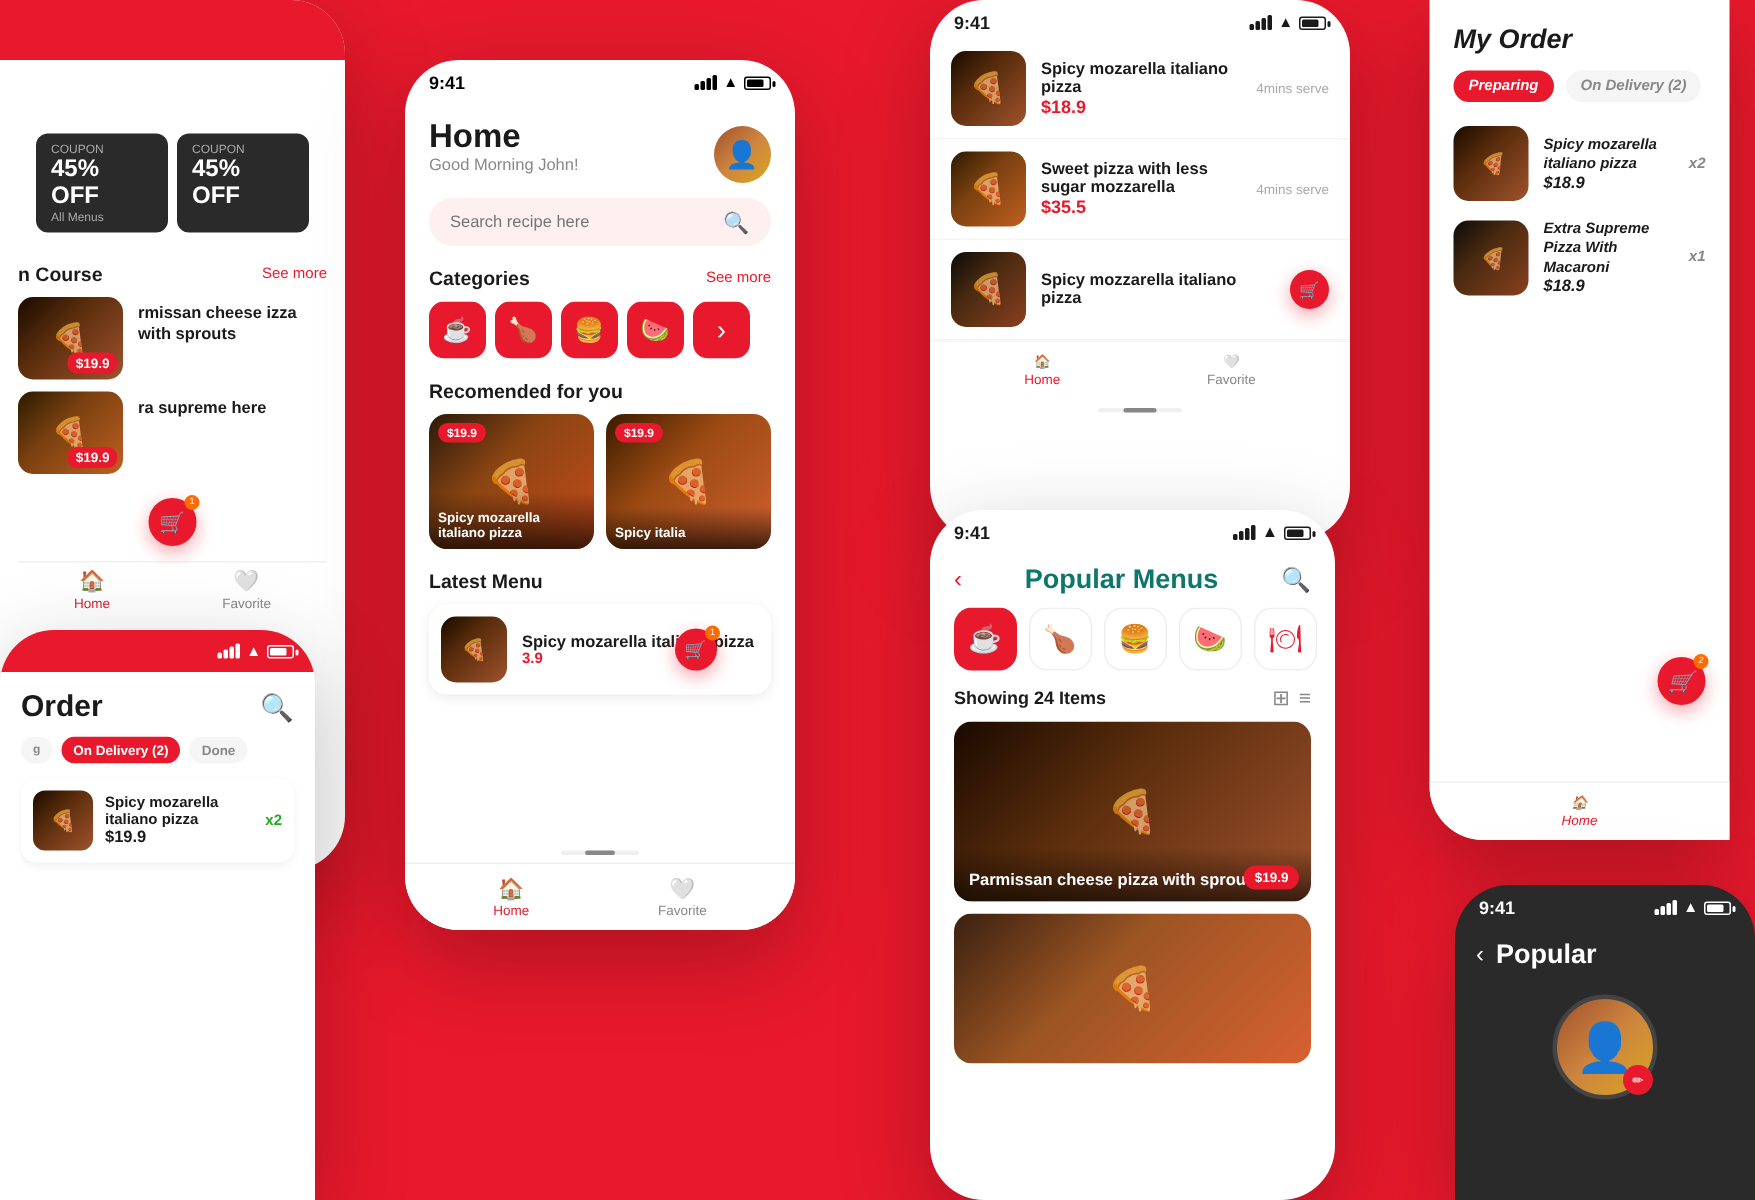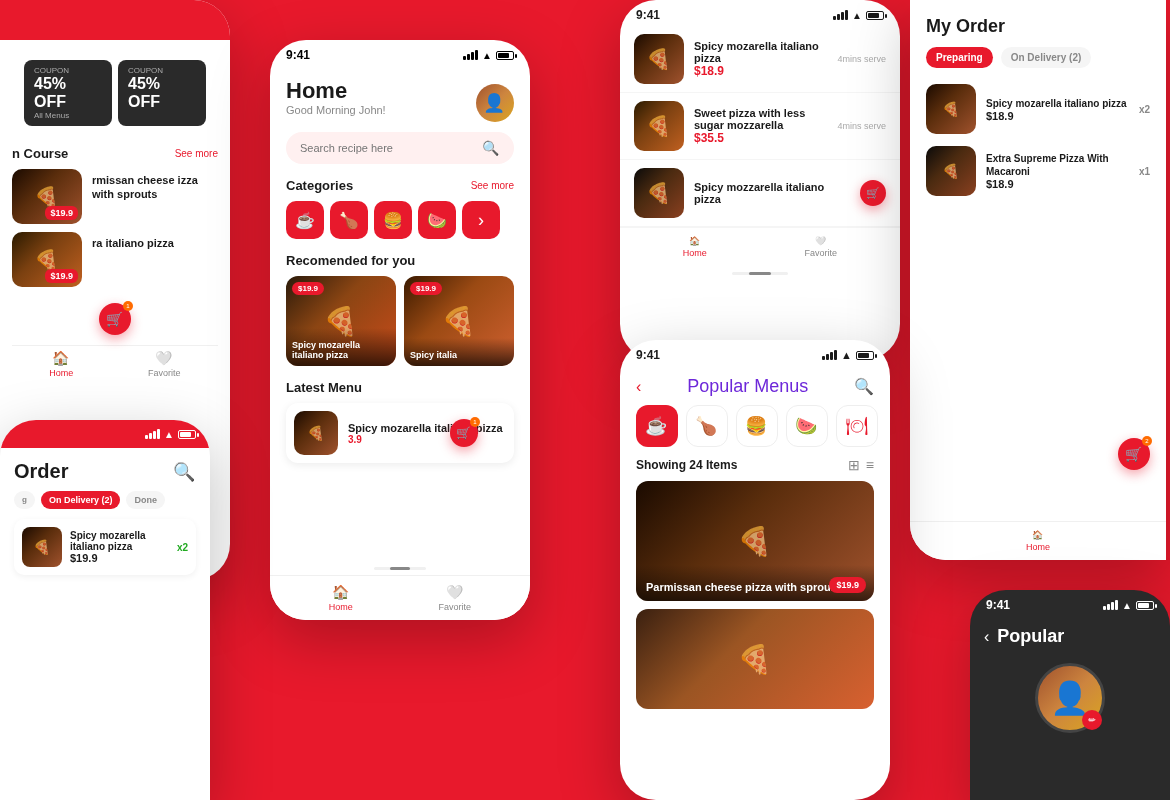--- a/index.html
+++ b/index.html
@@ -201,25 +201,26 @@
       width: 10px; height: 10px;
       background: #ff6b00;
       border-radius: 50%;
       font-size: 6px;
       display: flex; align-items: center; justify-content: center;
       color: #fff;
     }
 
     
     .phone2 {
-      right: 4px;
+      right: 17px;
       top: 0;
-      width: 256px;
+      width: 200px;
       height: 560px;
       border-radius: 0 0 0 36px;
+      font-style: italic;
     }
     .my-order-header { padding: 16px 16px 8px; }
     .my-order-title { font-size: 18px; font-weight: 800; color: #1a1a1a; margin-bottom: 10px; }
     .order-tabs { display: flex; gap: 8px; }
     .order-tab {
       padding: 5px 10px;
       border-radius: 20px;
       font-size: 10px; font-weight: 600;
     }
     .order-tab.active { background: #e8192c; color: #fff; }
@@ -248,21 +249,21 @@
       left: 620px;
       top: 340px;
       width: 270px;
       height: 460px;
     }
     .pop-header {
       display: flex; justify-content: space-between; align-items: center;
       padding: 10px 16px 8px;
     }
     .pop-back { color: #e8192c; font-size: 16px; }
-    .pop-title { font-size: 18px; font-weight: 400; color: #6d28d9; }
+    .pop-title { font-size: 18px; font-weight: 700; color: #0f766e; }
     .pop-search { color: #1a1a1a; font-size: 16px; }
 
     .pop-cats { display: flex; gap: 8px; padding: 0 16px 10px; overflow: hidden; }
     .pop-cat {
       width: 42px; height: 42px;
       border-radius: 12px;
       display: flex; align-items: center; justify-content: center;
       font-size: 18px;
       flex-shrink: 0;
     }
@@ -482,21 +483,21 @@
     }
     .pizza-sm::before { font-size: 20px; }
     .pizza-xs::before { font-size: 14px; }
   </style>
 </head>
 <body>
 
 <div class="phone phone6">
   <div style="background:#e8192c; height:40px;"></div>
   <div style="padding: 8px 12px 4px; background:#fff;">
-    <div class="coupon-row" style="padding:12px; margin-bottom:8px;">
+    <div class="coupon-row" style="padding:12px; margin-bottom:8px;margin-top:29px;">
       <div class="coupon-tag">
         <div class="label">COUPON</div>
         <div class="pct">
           <span>45% OFF</span>
         </div>
         <div class="all">All Menus</div>
       </div>
       <div class="coupon-tag">
         <div class="label">COUPON</div>
         <div class="pct">
@@ -517,21 +518,21 @@
       <div class="menu-item-info">
         <div class="menu-item-name">rmissan cheese izza with sprouts</div>
       </div>
     </div>
     <div class="menu-item">
       <div class="menu-item-img pizza-bg2">
         <div class="pizza-texture pizza-sm"></div>
         <span class="menu-item-price-badge">$19.9</span>
       </div>
       <div class="menu-item-info">
-        <div class="menu-item-name">ra italiano pizza</div>
+        <div class="menu-item-name">ra supreme here</div>
       </div>
     </div>
 
     <div style="position:relative; height:50px;">
       <div class="cart-fab" style="left:50%; transform:translateX(-50%); top:8px;">
         🛒
         <div class="badge">1</div>
       </div>
     </div>
 

